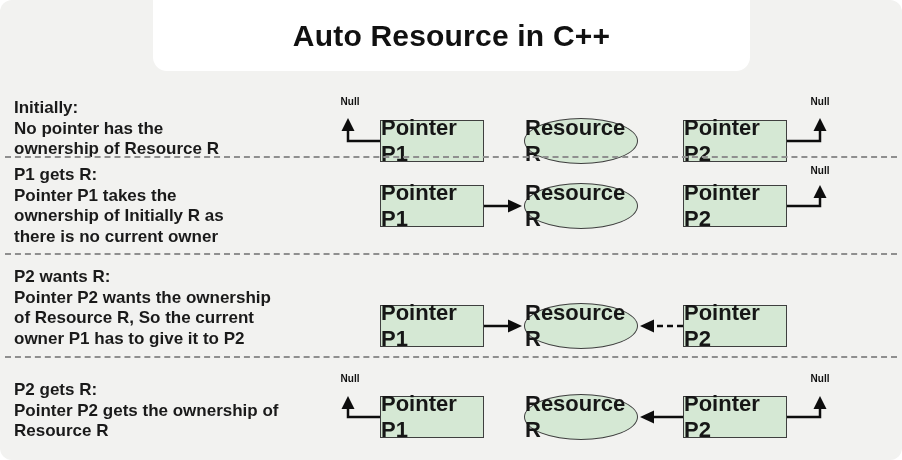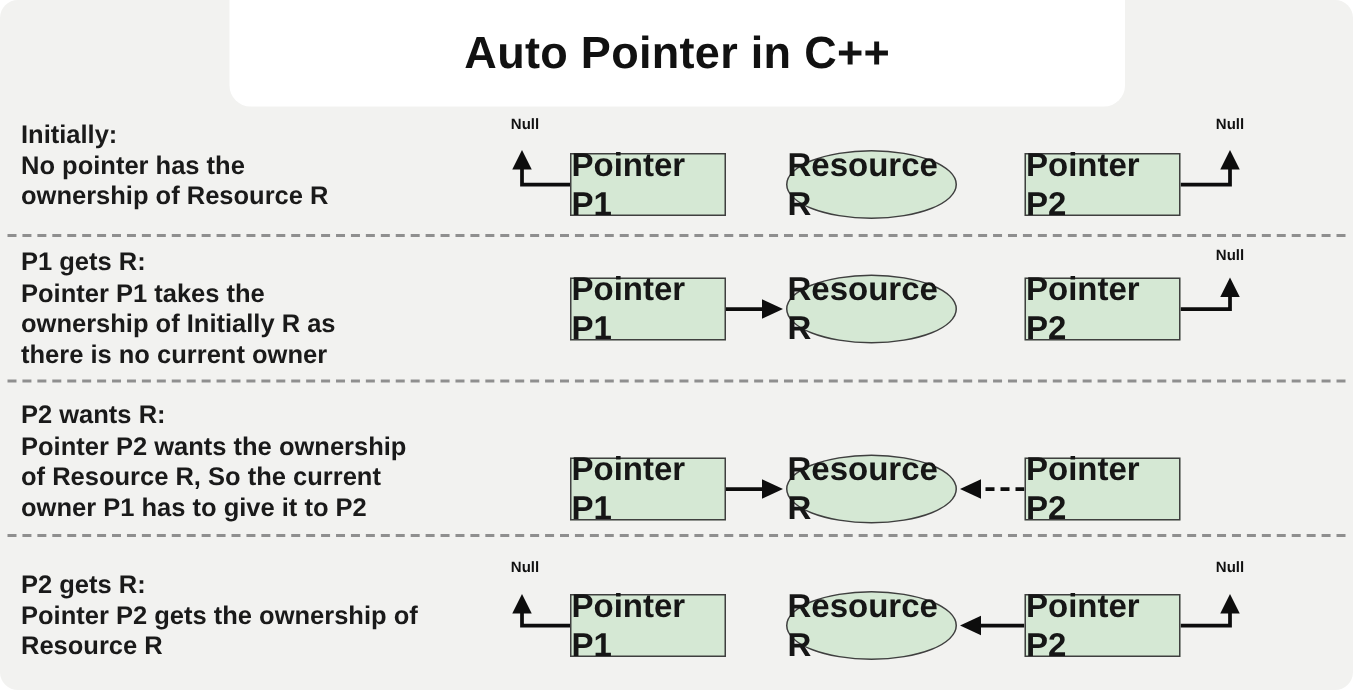--- a/index.html
+++ b/index.html
@@ -23,21 +23,21 @@
     display: flex; align-items: center; justify-content: center;
   }
   .title-card h1 {
     margin: 0;
     font-size: 30px;
     font-weight: bold;
     color: #111111;
     letter-spacing: 0.2px;
   }
   .row { position: absolute; left: 0; width: 902px; }
-  .row-1 { top: 66px;  height: 87px; padding-left: 36px; }
+  .row-1 { top: 84px;  height: 87px; padding-left: 36px; }
   .row-2 { top: 158px; height: 97px; }
   .row-3 { top: 255px; height: 103px; }
   .row-4 { top: 358px; height: 102px; }
   .separator {
     position: absolute; left: 5px; right: 5px; height: 0;
     border-top: 2px dashed #8f8f8f;
   }
   .sep-1 { top: 156px; }
   .sep-2 { top: 253px; }
   .sep-3 { top: 356px; }
@@ -84,21 +84,21 @@
   .connectors path { stroke: #0d0d0d; stroke-width: 2.5; fill: none; }
   .connectors polygon { fill: #0d0d0d; stroke: none; }
   .connectors path.dashed { stroke-dasharray: 6 4; }
 </style>
 </head>
 <body>
 
 <div class="canvas">
 
   <div class="title-card">
-    <h1>Auto Pointer in C++</h1>
+    <h1>Auto Resource in C++</h1>
   </div>
 
   <section class="row row-1">
     <div class="desc">Initially:
 No pointer has the
 ownership of Resource R</div>
     <svg class="connectors" width="902" height="87" viewBox="0 0 902 87">
       <path d="M 380 57 H 348 V 46"></path>
       <polygon points="348,34 341.5,47 354.5,47"></polygon>
       <path d="M 787 57 H 820 V 46"></path>

